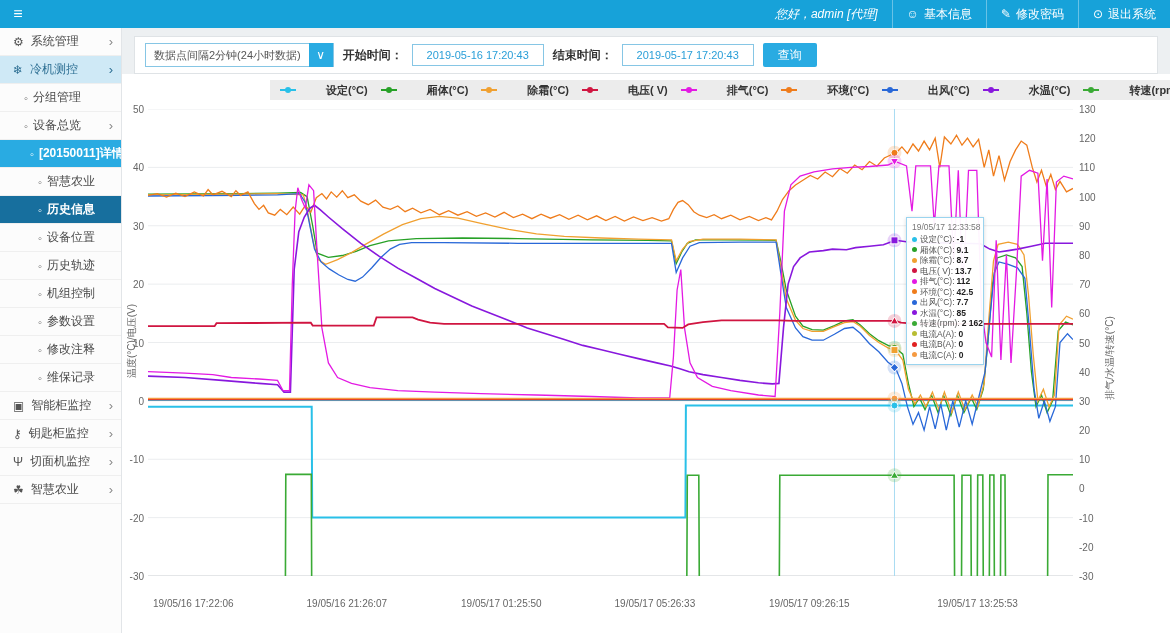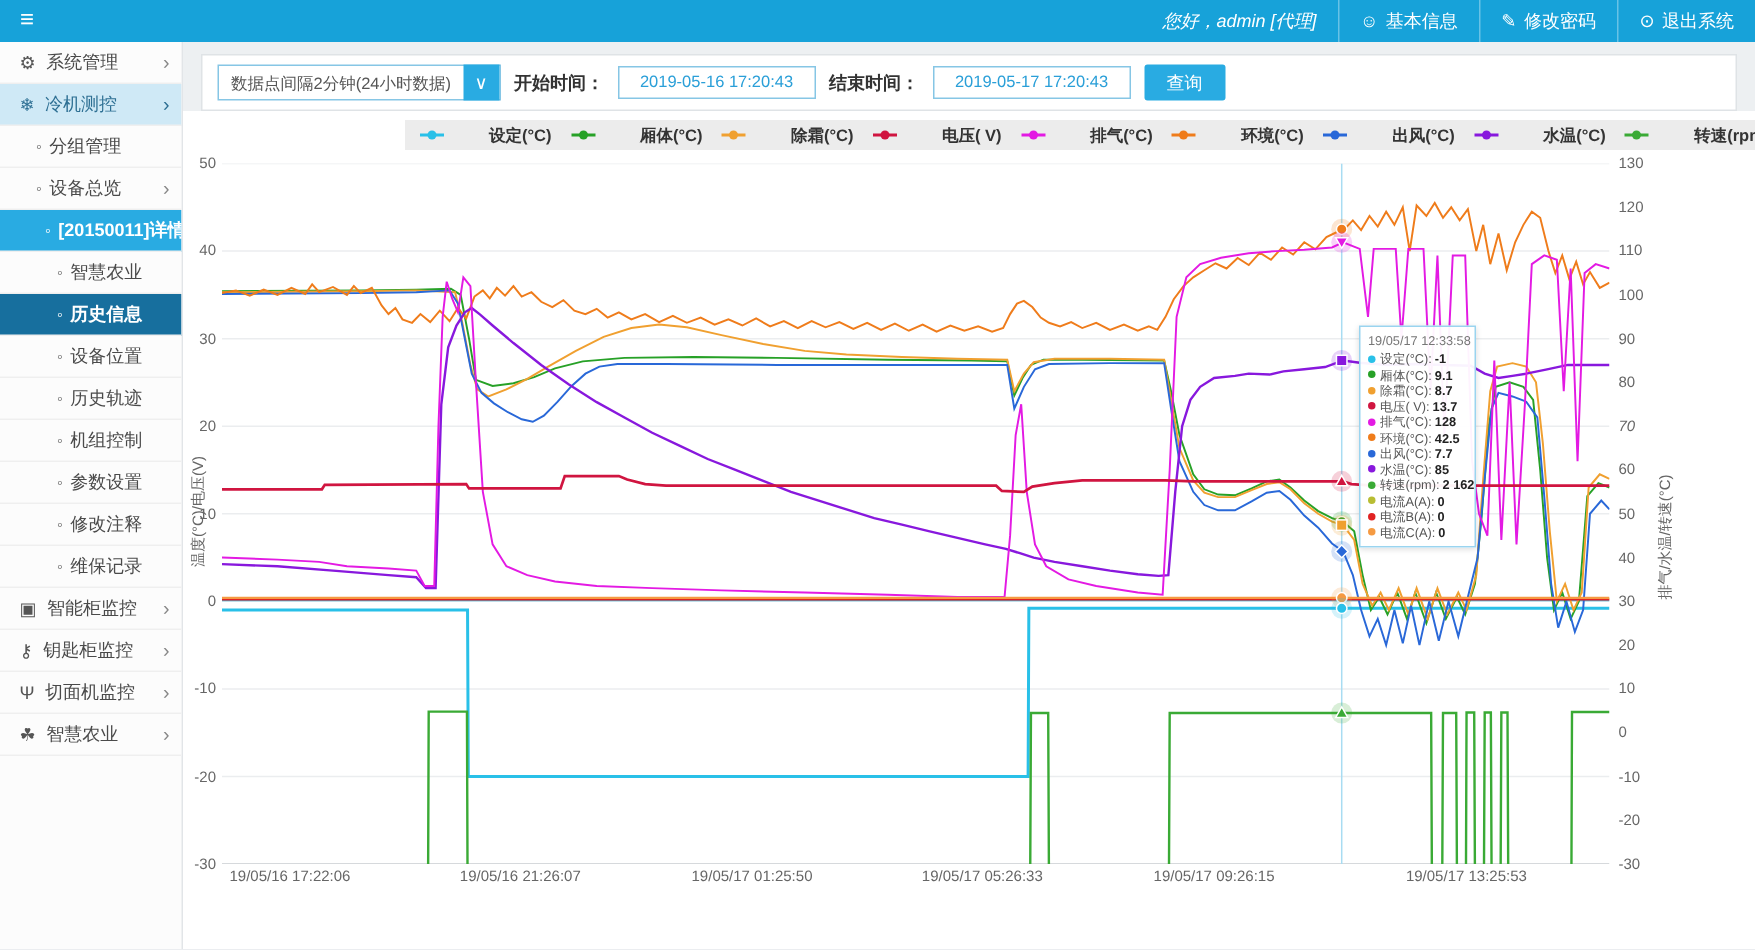--- a/index.html
+++ b/index.html
@@ -62,21 +62,21 @@
   .legend-strip{position:absolute;left:148px;top:6px;height:20px;background:#ececec;display:flex;
                 align-items:center;gap:13px;padding:0 10px;}
   .legend-item{display:flex;align-items:center;gap:4px;cursor:pointer;}
   .legend-mark{position:relative;width:16px;height:2px;display:inline-block;}
   .legend-dot{position:absolute;left:5px;top:-2px;width:6px;height:6px;border-radius:50%;}
   .legend-label{font-size:11px;font-weight:bold;color:#333;white-space:nowrap;margin-left:26px;}
   #plot{position:absolute;left:26px;top:35px;width:925px;height:467px;}
   .tick{position:absolute;font-size:10px;color:#666;}
   .tick-left{width:22px;text-align:right;left:0;}
   .tick-right{left:957px;width:34px;text-align:left;}
-  .xlabel{position:absolute;top:505px;width:110px;text-align:center;font-size:10px;color:#666;}
+  .xlabel{position:absolute;top:524px;width:110px;text-align:center;font-size:10px;color:#666;}
   .axis-name{position:absolute;width:150px;text-align:center;font-size:10px;color:#666;transform:rotate(-90deg);}
 
   
   .tooltip{position:absolute;left:784px;top:143px;width:78px;background:rgba(255,255,255,.95);
            border:1px solid #9ad4ef;box-shadow:0 1px 4px rgba(0,0,0,.15);padding:4px 5px;z-index:5;}
   .tip-title{font-size:8.5px;color:#777;margin-bottom:2px;white-space:nowrap;}
   .tip-row{display:flex;align-items:center;font-size:8.5px;color:#555;line-height:10.5px;white-space:nowrap;}
   .tip-dot{width:5px;height:5px;border-radius:50%;margin-right:3px;flex:none;}
   .tip-val{font-weight:bold;color:#222;margin-left:2px;}
 </style>
@@ -338,21 +338,21 @@
               <span class="tip-val">8.7</span>
             </div>
             <div class="tip-row">
               <span class="tip-dot" style="background:#d01540"></span>
               <span>电压( V):</span>
               <span class="tip-val">13.7</span>
             </div>
             <div class="tip-row">
               <span class="tip-dot" style="background:#e31ae3"></span>
               <span>排气(°C):</span>
-              <span class="tip-val">128</span>
+              <span class="tip-val">112</span>
             </div>
             <div class="tip-row">
               <span class="tip-dot" style="background:#ef7c1b"></span>
               <span>环境(°C):</span>
               <span class="tip-val">42.5</span>
             </div>
             <div class="tip-row">
               <span class="tip-dot" style="background:#2968d8"></span>
               <span>出风(°C):</span>
               <span class="tip-val">7.7</span>

